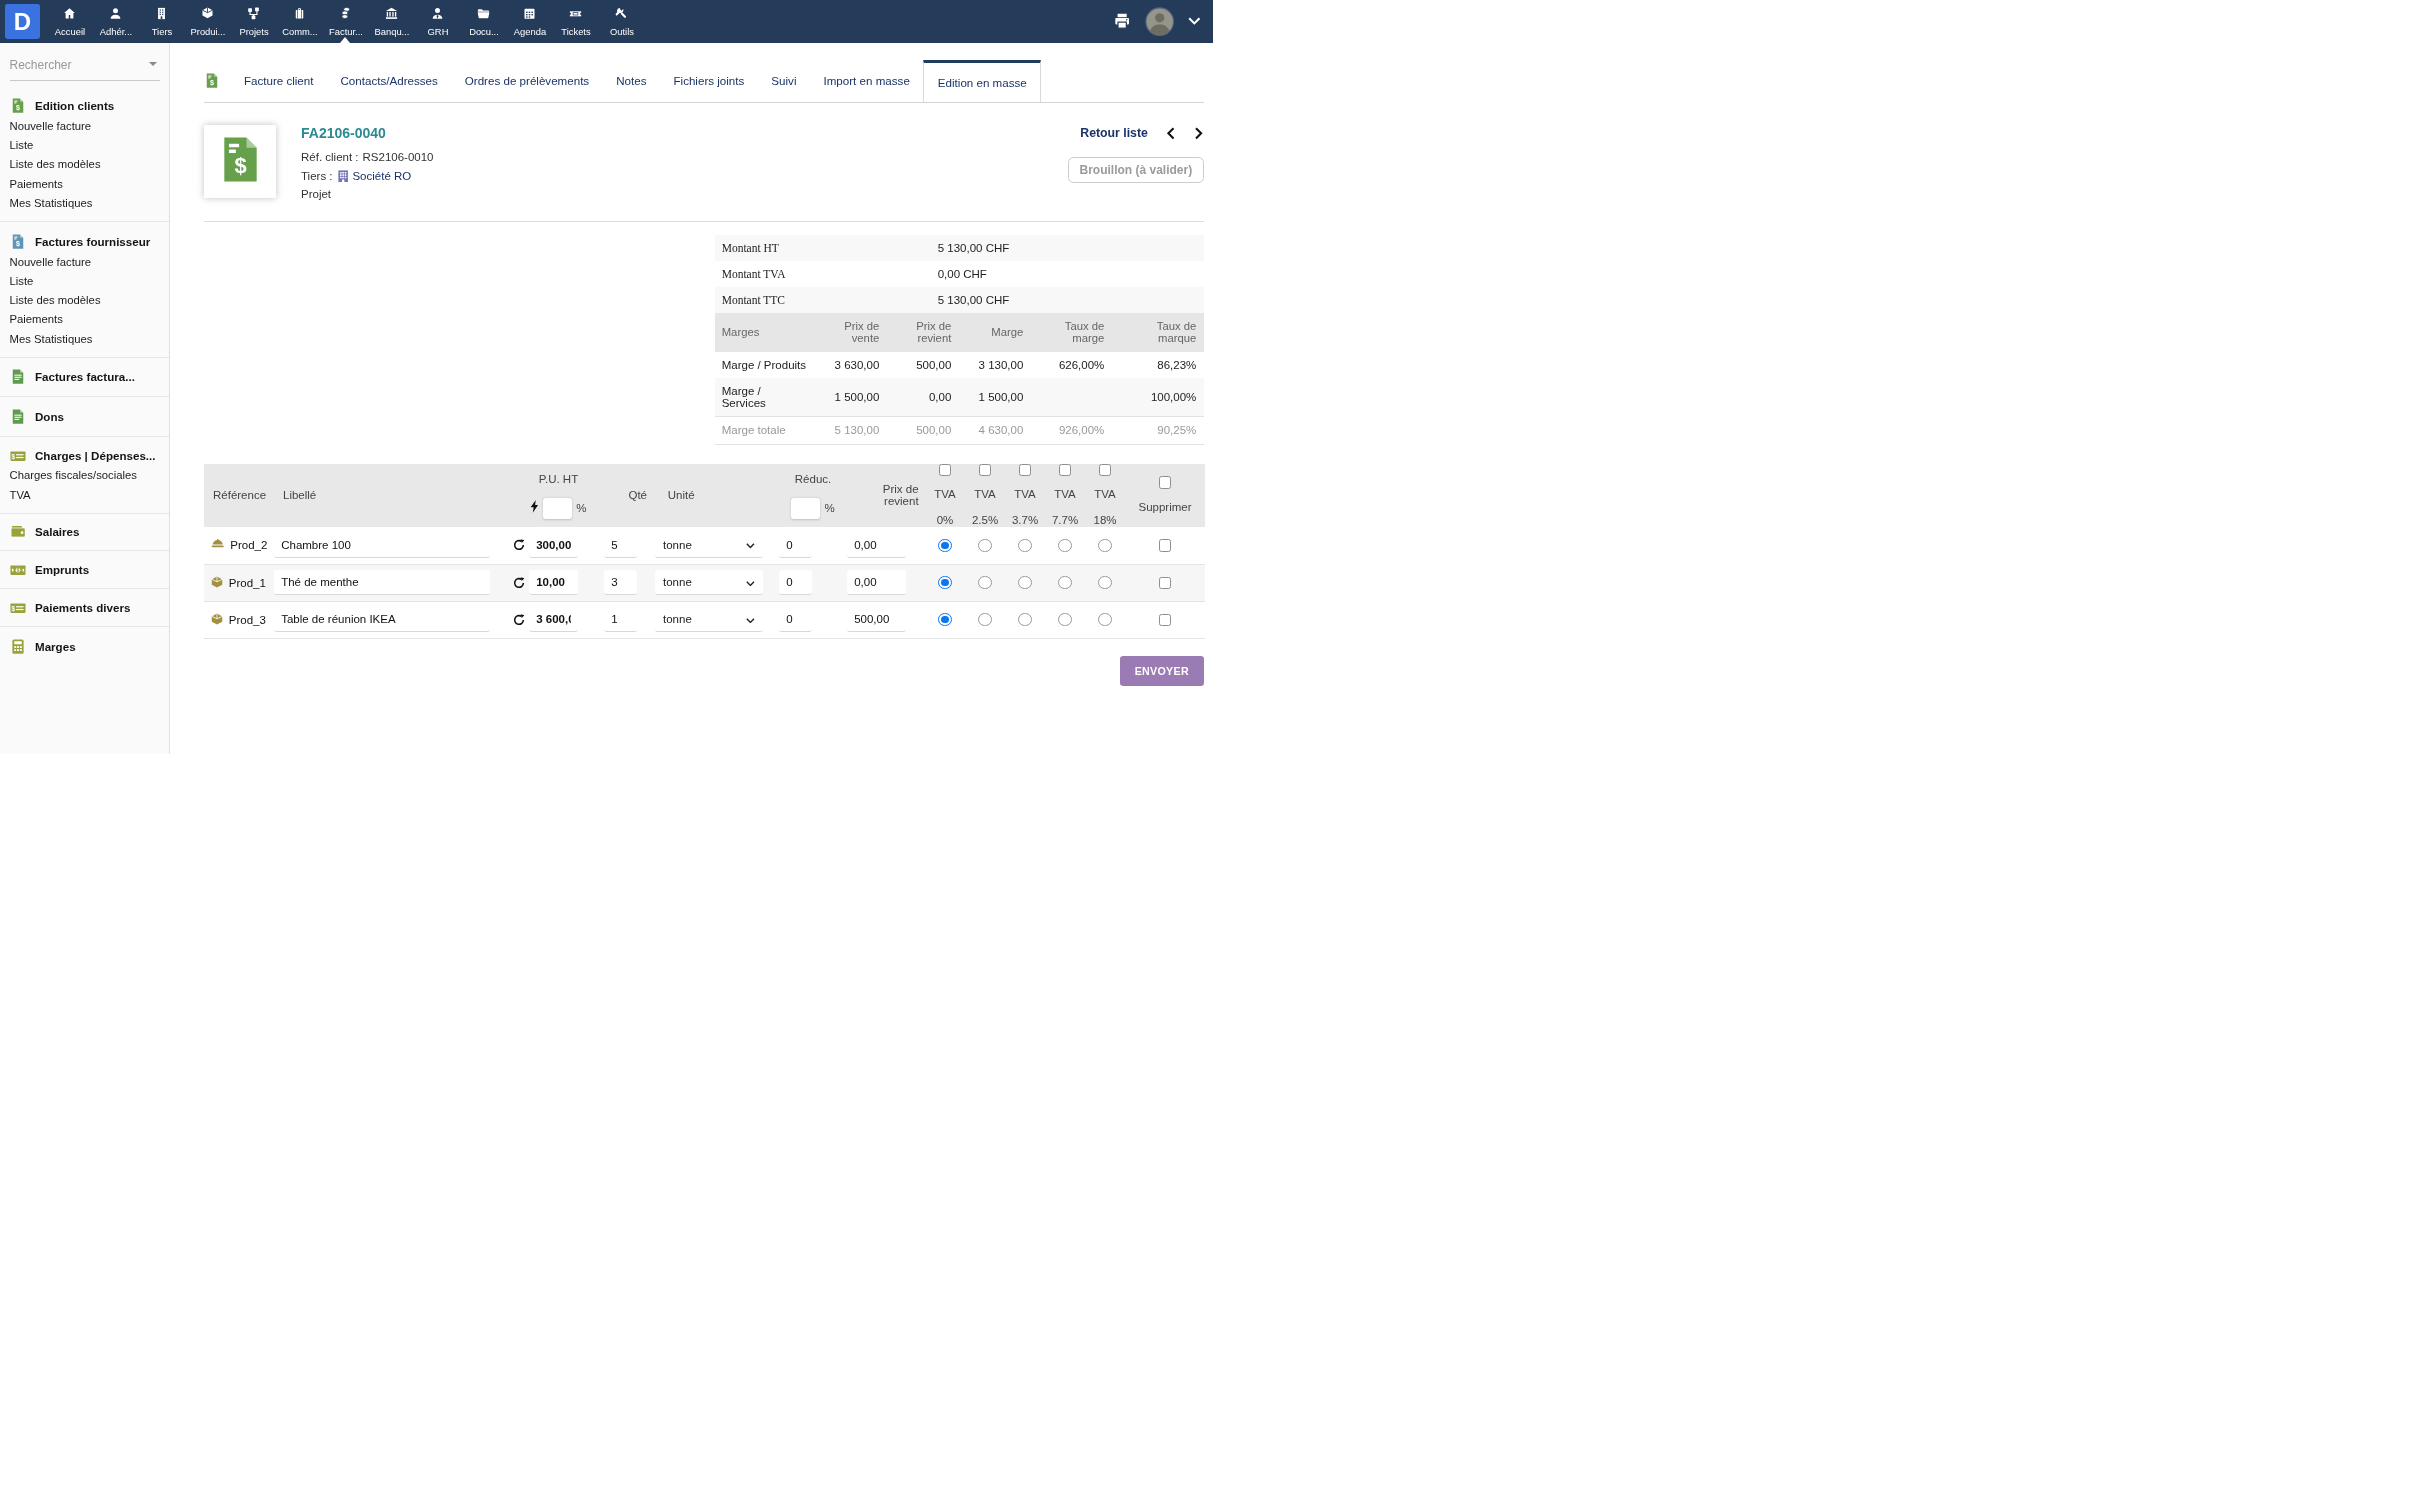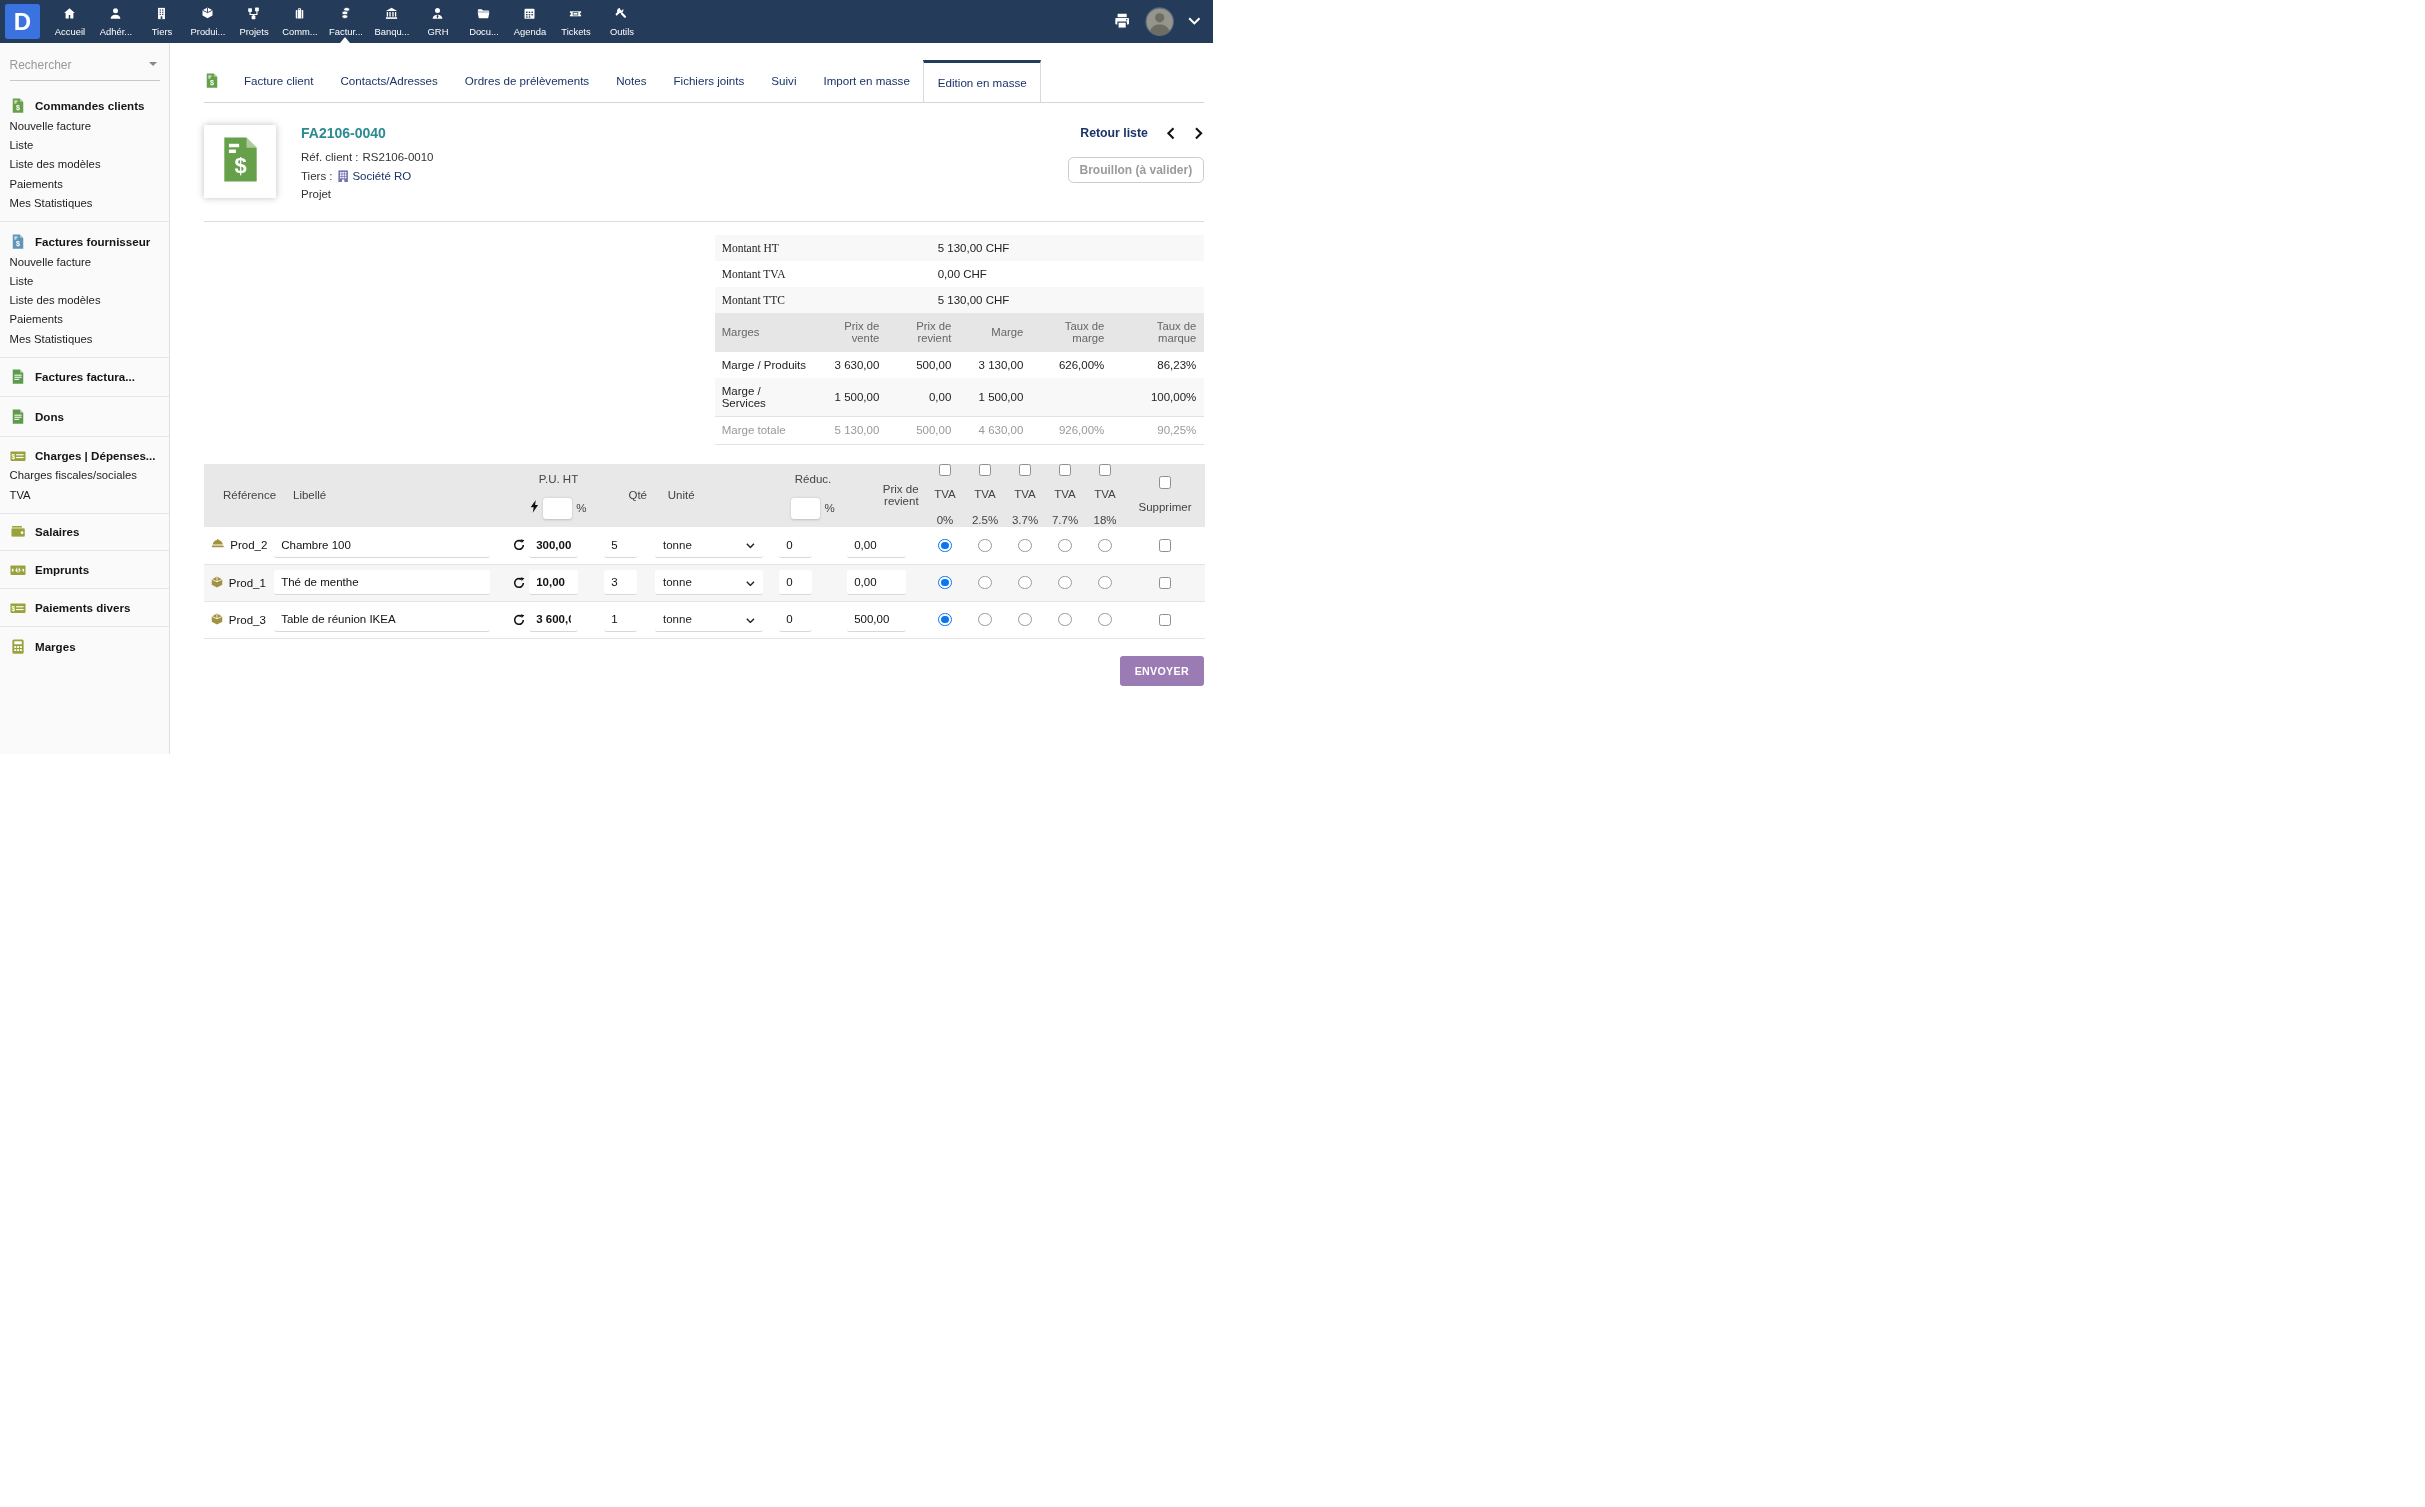--- a/index.html
+++ b/index.html
@@ -68,21 +68,21 @@
   .margins th:first-child { text-align:left; }
   .margins td { text-align:right;margin-left:8px; }
   .margins td:first-child { text-align:left; }
   .margins tbody tr:nth-child(2) { background:#f8f8f8; }
   .margins tr.total td { color:#999; border-top:0.8px solid #e2e2e2; border-bottom:0.8px solid #e2e2e2; }
 
   
   .lines { width:1000px; border-collapse:collapse; table-layout:fixed; margin-top:19px; font-size:11.5px; color:#222; }
   .lines thead tr { background:#e8e8e9; height:62px; }
   .lines th { font-weight:normal; color:#444; vertical-align:middle; font-size:11.5px; }
-  .lines th.lft { text-align:left; padding-left:19px; }
+  .lines th.lft { text-align:left; padding-left:9px; }
   .lines tbody tr { height:37px; border-bottom:0.8px solid #e4e4e4;margin-top:42px; }
   .lines tbody tr.alt { background:#f6f6f6; }
   .lines td { vertical-align:middle; }
   .stack { display:flex; flex-direction:column; align-items:center; gap:11px; line-height:1.25; }
   .purow { display:flex; align-items:center; justify-content:center; gap:4px; }
   .hmini { width:29px; height:21px; border:none; border-radius:3.2px; background:#fff; box-shadow:0 0.8px 2.4px rgba(0,0,0,.18); font:inherit; padding:0 4px; }
   .refcell { display:flex; align-items:center; gap:5.6px; padding-left:7.2px; }
   .plink { color:#111; cursor:pointer; text-decoration:none; }
   .tin { background:#fff; border:none; border-bottom:0.8px solid #d8d8d8; border-radius:2.4px; height:25px; padding:0 7.2px; font:inherit; color:#111; outline:none; }
   .w-lib { width:216px; }
@@ -271,21 +271,21 @@
         <div class="sec-head">
           <span class="sicon">
               <svg width="12" height="15" viewBox="0 0 16 20" style="font-size:14.6px">
                 <path d="M1 .5h9.6L15 4.9v14.6H1z" fill="#67a04a"></path>
                 <path d="M10.6.5 15 4.9h-4.4z" fill="#fff" opacity=".45"></path>
                 <rect x="3" y="3.4" width="4.4" height="1.4" fill="#fff"></rect>
                 <rect x="3" y="5.8" width="3" height="1.4" fill="#fff"></rect>
                 <text x="8" y="15.8" font-size="9.5" font-weight="bold" fill="#fff" text-anchor="middle">$</text>
               </svg>
             </span>
-          <span>Commandes clients</span>
+          <span>Edition clients</span>
         </div>
         <a class="sec-item">Nouvelle facture</a>
         <a class="sec-item">Liste</a>
         <a class="sec-item">Liste des modèles</a>
         <a class="sec-item">Paiements</a>
         <a class="sec-item">Mes Statistiques</a>
       </div>
 
       <div class="section">
         <div class="sec-head">

